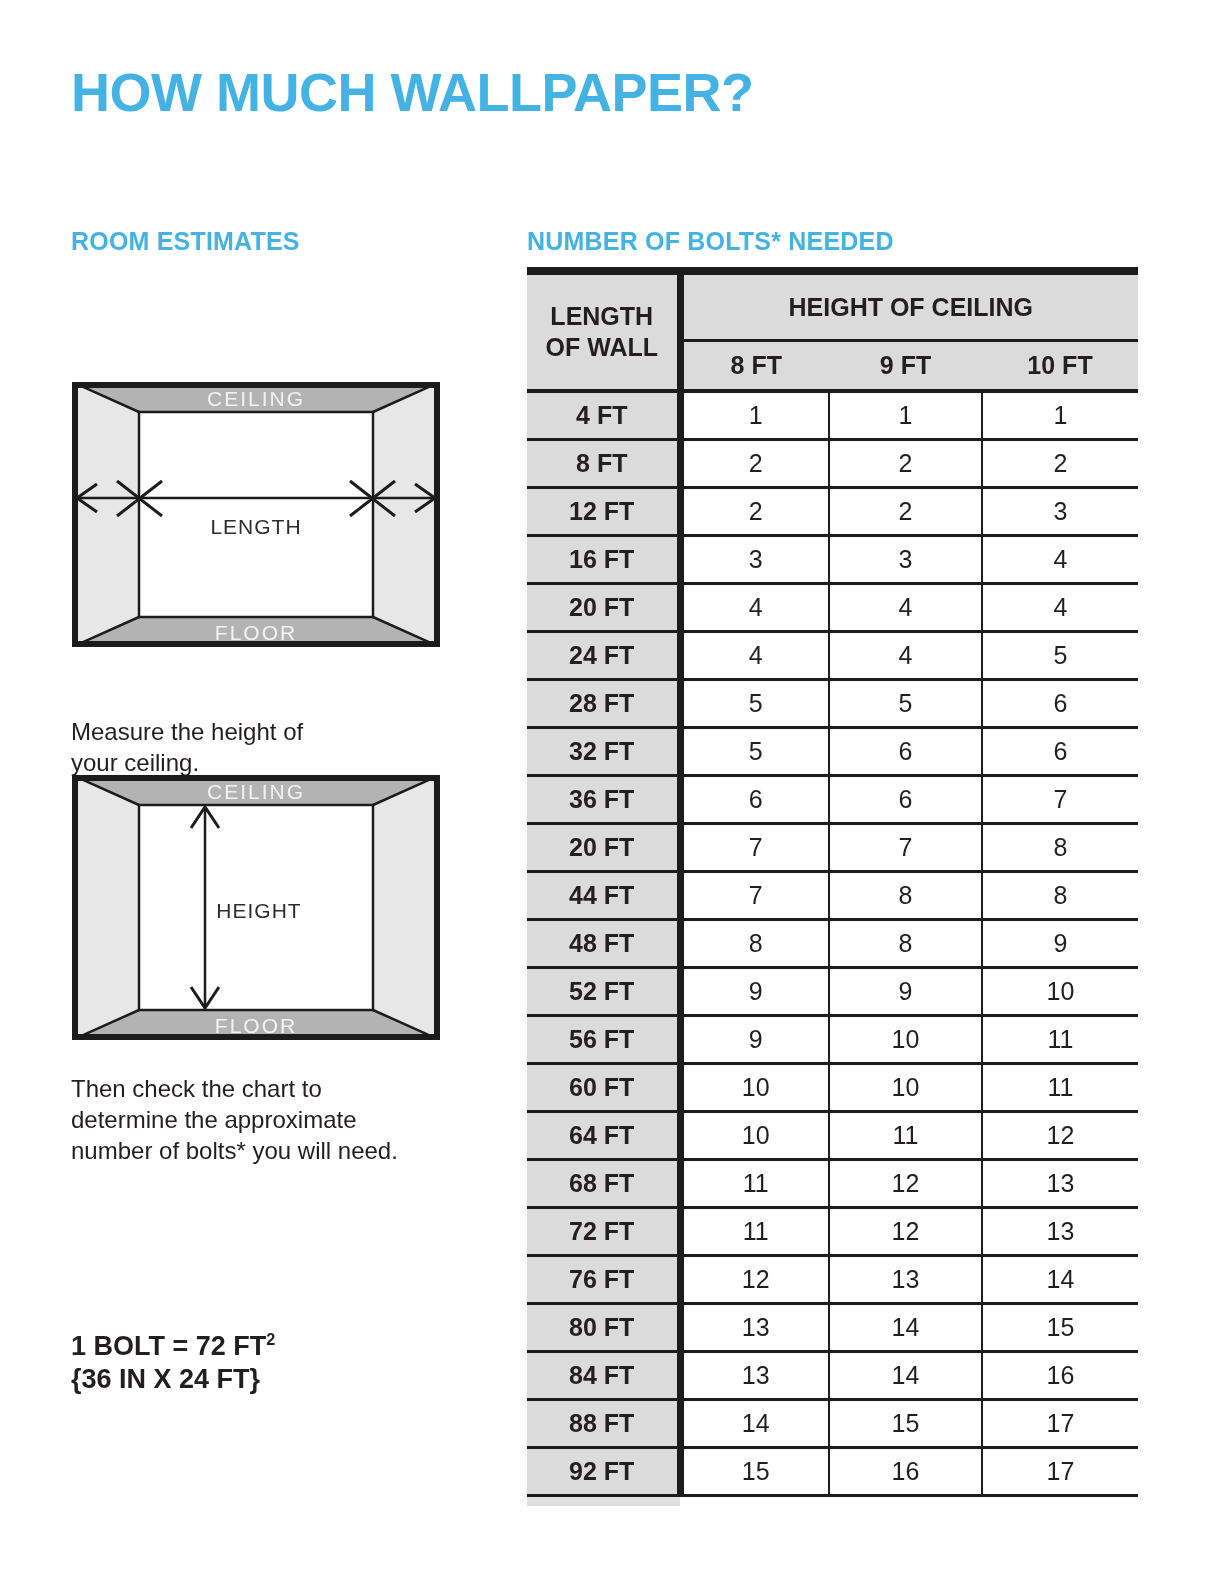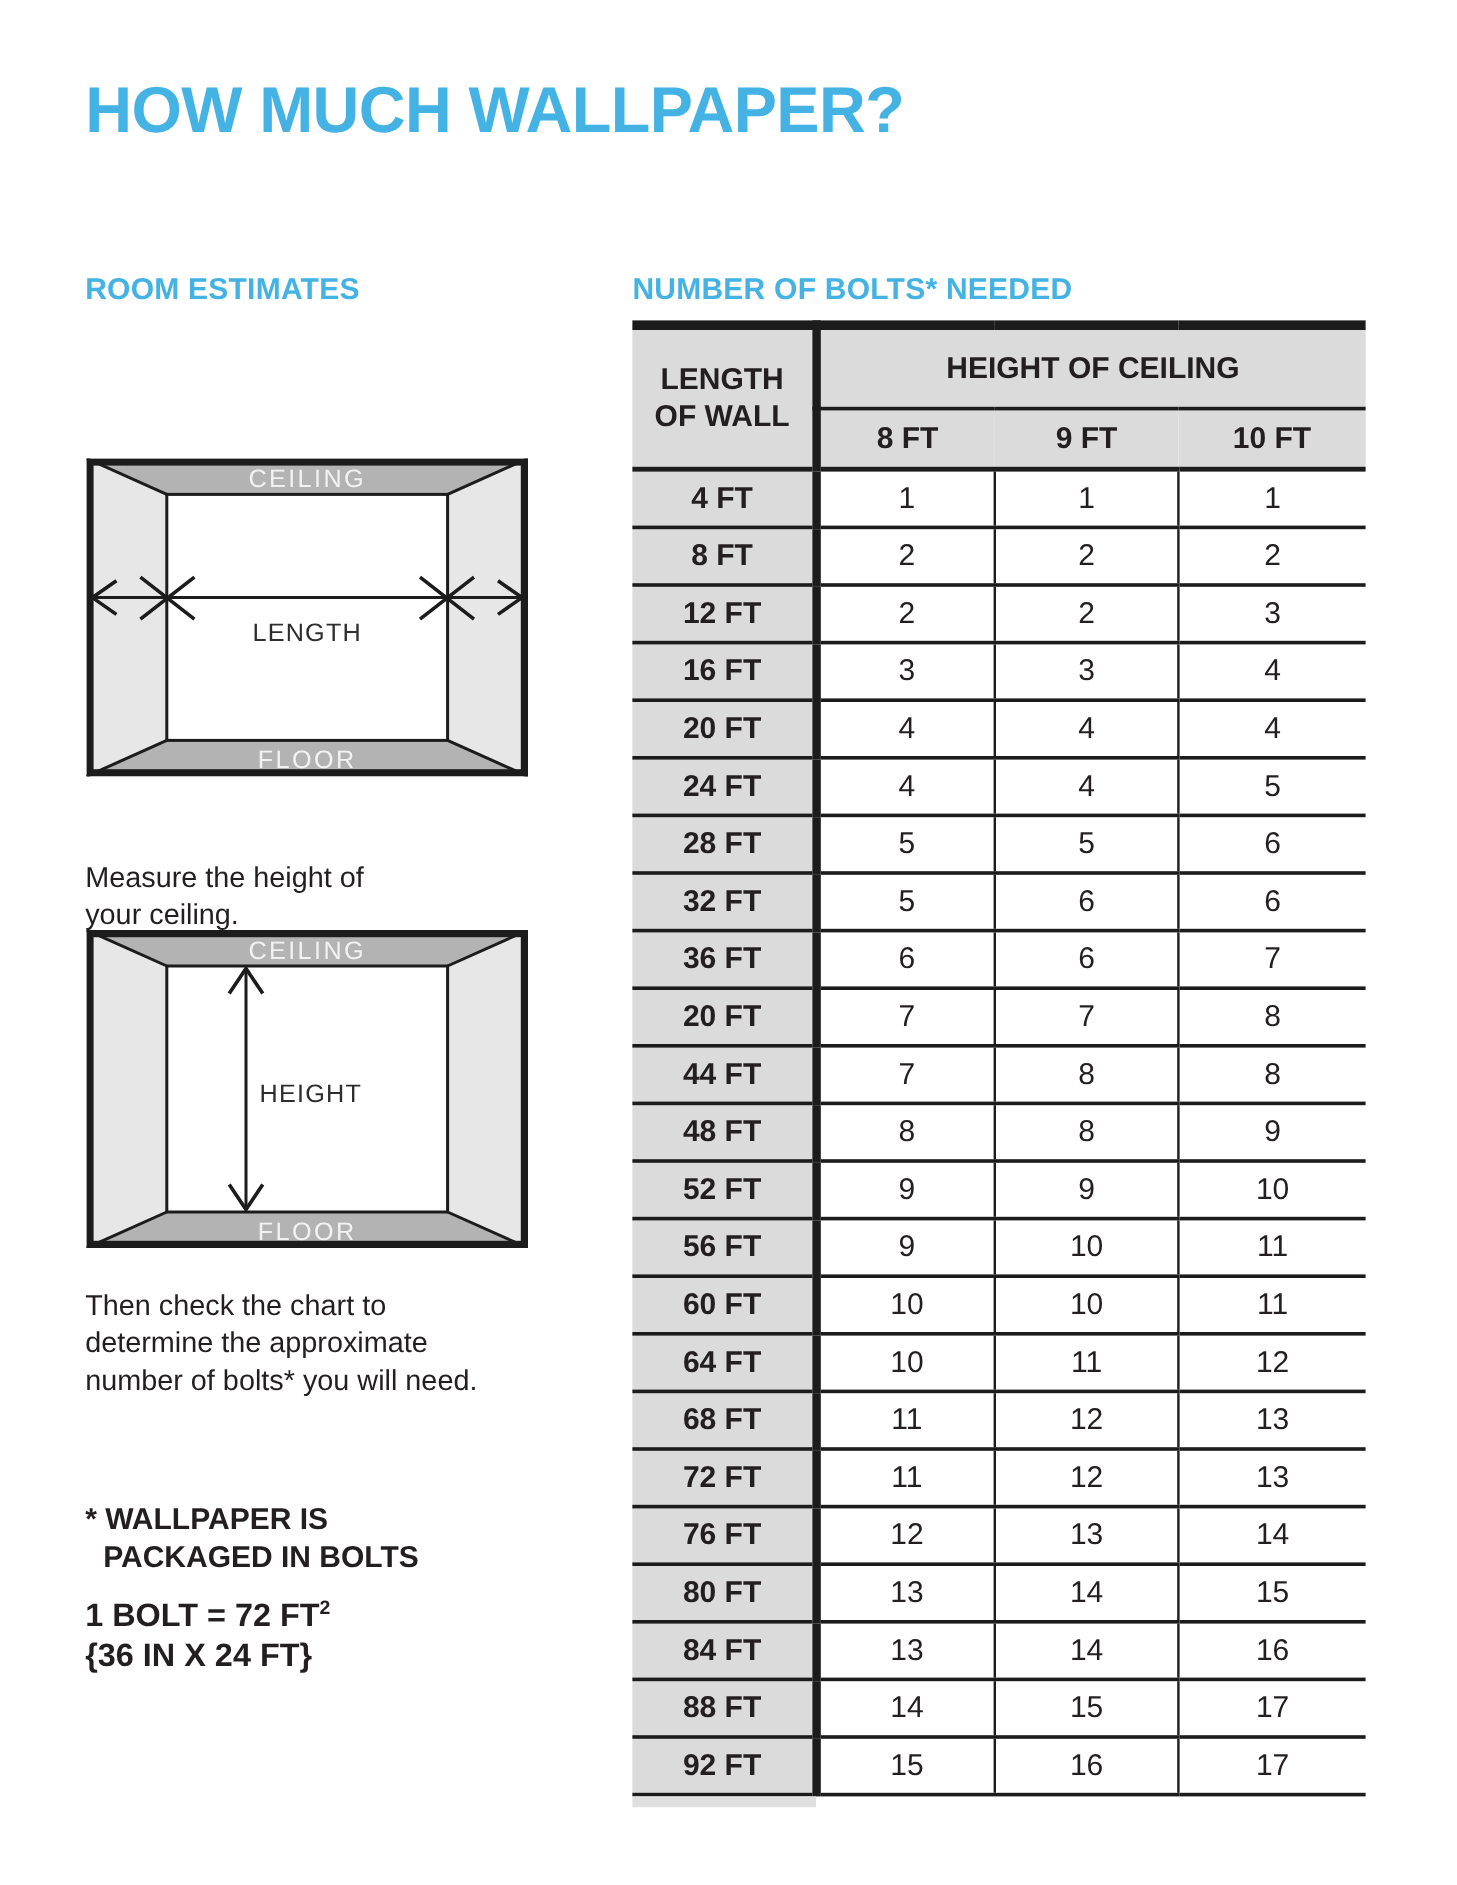--- a/index.html
+++ b/index.html
@@ -110,24 +110,20 @@
       <path d="M119,212 L133,233 L147,212" fill="none" stroke-width="3"></path>
     </g>
     <text x="187" y="143" class="dim-label">HEIGHT</text>
     <rect x="3" y="3" width="362" height="259" fill="none" stroke="#1c1c1c" stroke-width="6"></rect>
   </svg>
 
   <p class="abs body-text p3">Then check the chart to
 determine the approximate
 number of bolts* you will need.</p>
 
-  <p class="abs footnote">
-    <span>* WALLPAPER IS</span><br>
-    <span class="indent">PACKAGED IN BOLTS</span>
-  </p>
 
   <p class="abs boltdef">
     <span>1 BOLT = 72 FT</span><sup>2</sup><br>
     <span>{36 IN X 24 FT}</span>
   </p>
 
   <h2 class="abs sec-head sec-right">NUMBER OF BOLTS* NEEDED</h2>
 
   <div class="table-wrap">
     <table class="bolts">

